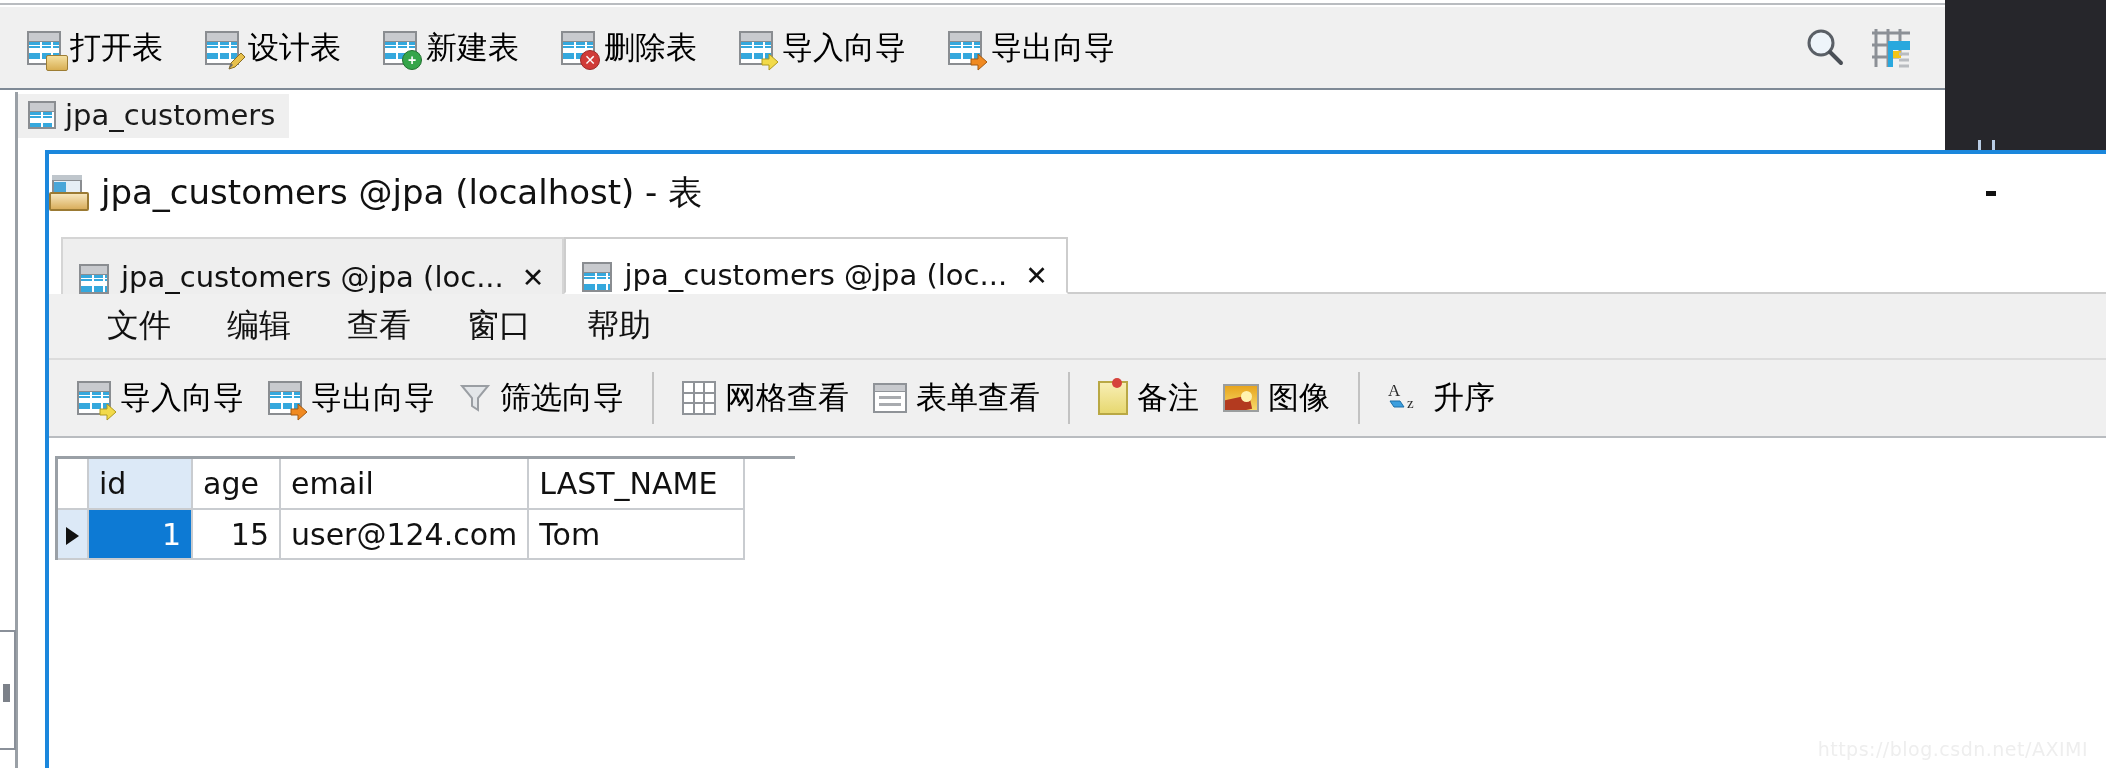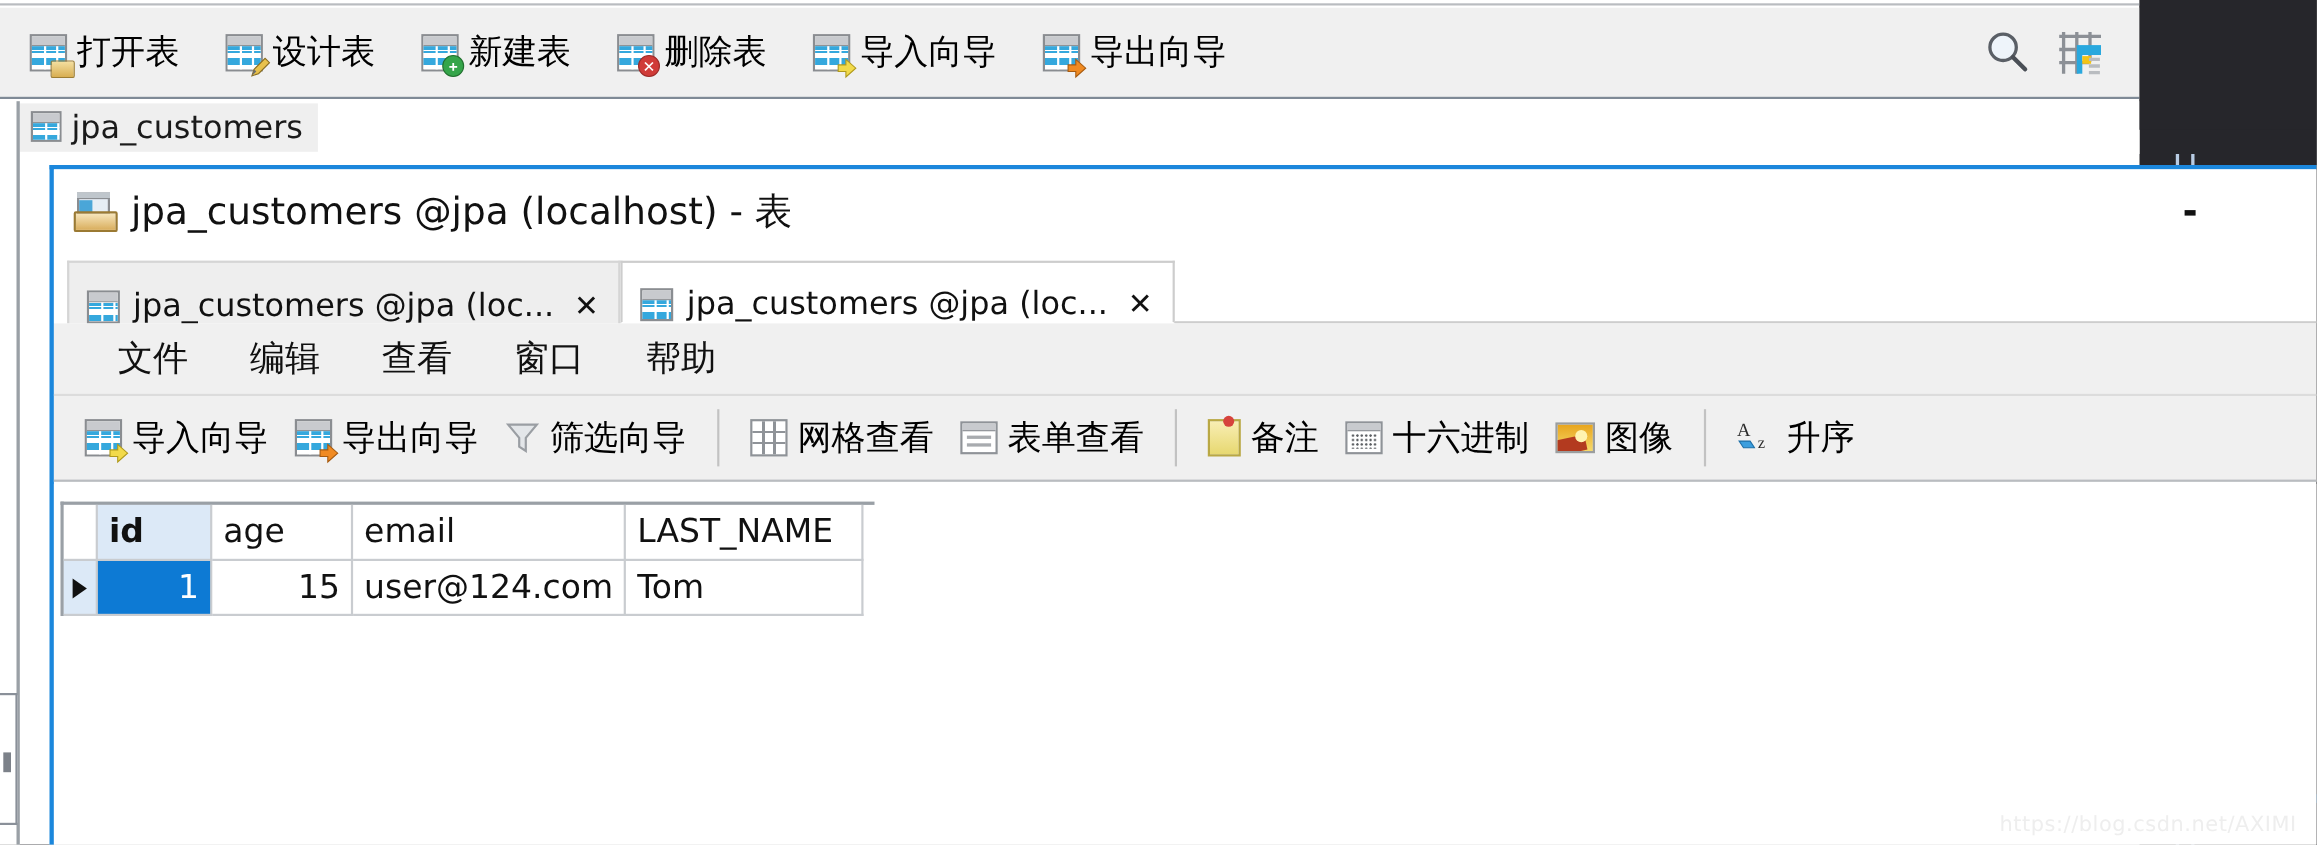--- a/index.html
+++ b/index.html
@@ -135,21 +135,21 @@
     position: absolute; left: 45px; top: 150px;
     width: 2061px; height: 618px;
     background: #ffffff;
     border-top: 4px solid #1b87dc;
     border-left: 4px solid #1b87dc;
   }
   .fg-titlebar {
     position: absolute; left: 0; top: 0; width: 100%; height: 78px;
     background: #ffffff; display: flex; align-items: center;
   }
-  .fg-title-left { display: flex; align-items: center; gap: 12px; padding-left: 18px; }
+  .fg-title-left { display: flex; align-items: center; gap: 12px; }
   .fg-title-text {
     font-size: 34px; color: #111; white-space: nowrap;
     font-family: "DejaVu Sans", "Liberation Sans", sans-serif;
   }
   .ico-drawer {
     position: relative; width: 40px; height: 36px; flex: none;
   }
   .ico-drawer .top {
     position: absolute; left: 3px; top: 0; width: 30px; height: 20px;
     background: #e6eef5; border: 2px solid #8a8d91;
@@ -312,25 +312,25 @@
   table.dg th.gutter, table.dg td.gutter {
     width: 30px; padding: 0; background: #ffffff; border-right: 2px solid #c9ccd0;
   }
   table.dg td.gutter.cur { background: #dce9f7; text-align: center; }
   table.dg td.gutter.cur .tri {
     display: inline-block; width: 0; height: 0;
     border-left: 13px solid #111;
     border-top: 9px solid transparent;
     border-bottom: 9px solid transparent;
   }
-  table.dg th.hl { background: #dce9f7; font-weight: bold; }
+  table.dg th.hl { background: #dce9f7; }
   table.dg td.sel { background: #0d7ad4; color: #ffffff; text-align: right; }
   table.dg td.num { text-align: right; }
   .col-id { width: 104px; }
-  .col-age { width: 128px; }
+  .col-age { width: 88px; }
   .col-email { width: 240px; }
   .col-last { width: 216px; }
 
   
   .watermark {
     position: absolute; right: 18px; bottom: 8px;
     font-size: 19px; color: #eeeeee; letter-spacing: 0.5px;
     font-family: "DejaVu Sans", "Liberation Sans", sans-serif;
   }
   .dark-right {
@@ -579,26 +579,20 @@
 
       <span class="tb-sep"></span>
 
       <div class="fg-tb-btn">
         <span class="ico-note">
             <span class="pin"></span>
           </span>
         <span class="lbl">备注</span>
       </div>
 
-      <div class="fg-tb-btn">
-        <span class="ico-hex">
-            <span class="dots"></span>
-          </span>
-        <span class="lbl">十六进制</span>
-      </div>
 
       <div class="fg-tb-btn">
         <span class="ico-image">
           <span class="hill"></span>
             <span class="sun"></span>
         </span>
         <span class="lbl">图像</span>
       </div>
 
       <span class="tb-sep"></span>

